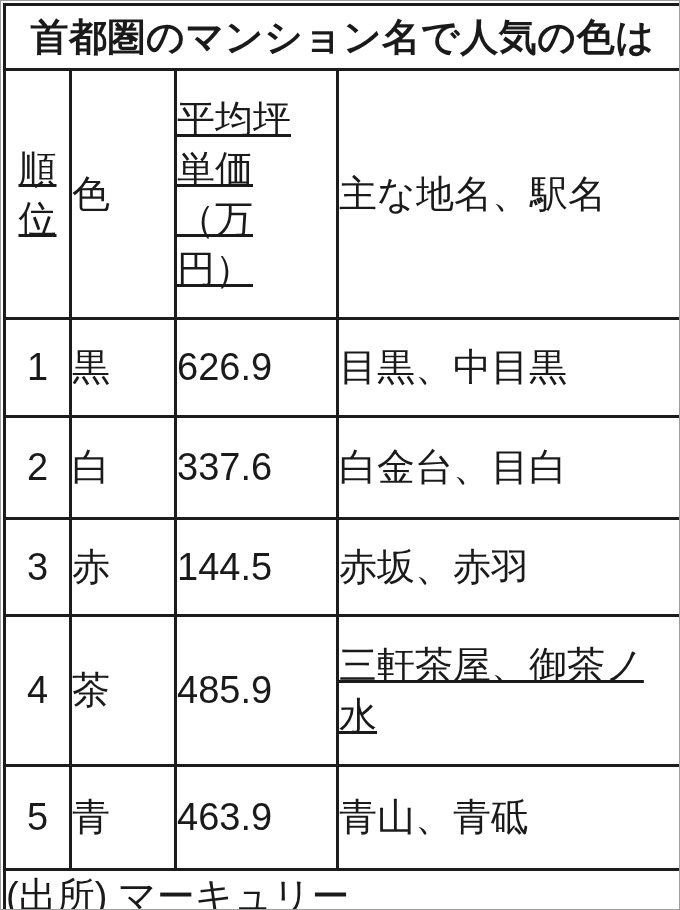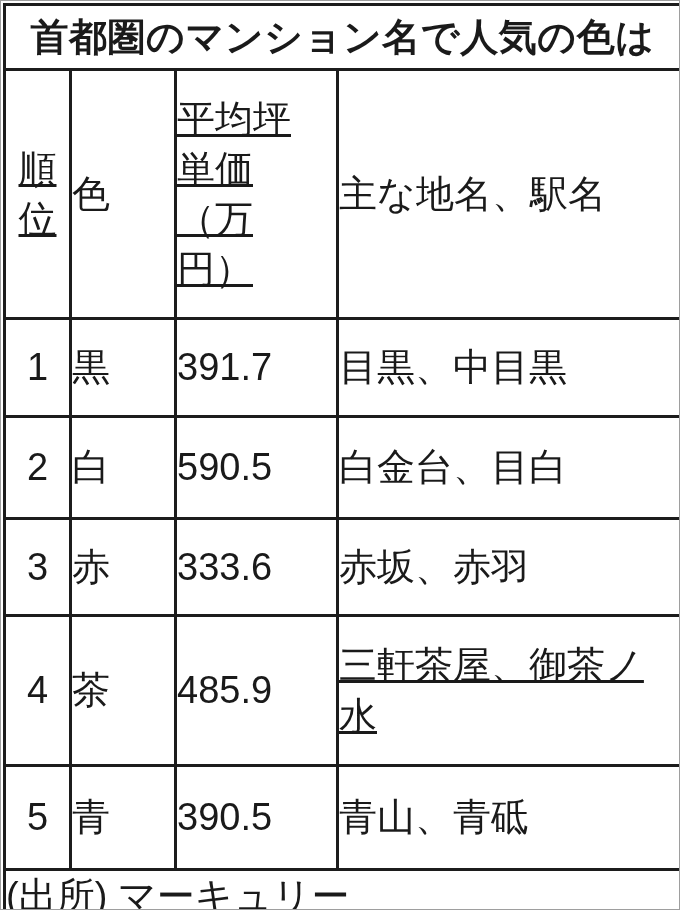--- a/index.html
+++ b/index.html
@@ -83,50 +83,50 @@
         <td class="pad-s pre">平均坪
 単価
 （万
 円）</td>
         <td class="pad-l">主な地名、駅名</td>
       </tr>
 
       <tr class="row-1">
         <td class="center">1</td>
         <td class="pad-s">黒</td>
-        <td class="pad-s">391.7</td>
+        <td class="pad-s">626.9</td>
         <td class="pad-l">目黒、中目黒</td>
       </tr>
 
       <tr class="row-2">
         <td class="center">2</td>
         <td class="pad-s">白</td>
-        <td class="pad-s">590.5</td>
+        <td class="pad-s">337.6</td>
         <td class="pad-l">白金台、目白</td>
       </tr>
 
       <tr class="row-3">
         <td class="center">3</td>
         <td class="pad-s">赤</td>
-        <td class="pad-s">333.6</td>
+        <td class="pad-s">144.5</td>
         <td class="pad-l">赤坂、赤羽</td>
       </tr>
 
       <tr class="row-4">
         <td class="center">4</td>
         <td class="pad-s">茶</td>
         <td class="pad-s">485.9</td>
         <td class="pad-l pre">三軒茶屋、御茶ノ
 水</td>
       </tr>
 
       <tr class="row-5">
         <td class="center">5</td>
         <td class="pad-s">青</td>
-        <td class="pad-s">390.5</td>
+        <td class="pad-s">463.9</td>
         <td class="pad-l">青山、青砥</td>
       </tr>
 
       <tr>
         <td class="source-cell" colspan="4">(出所) マーキュリー</td>
       </tr>
     </tbody>
   </table>
 </div>
 

